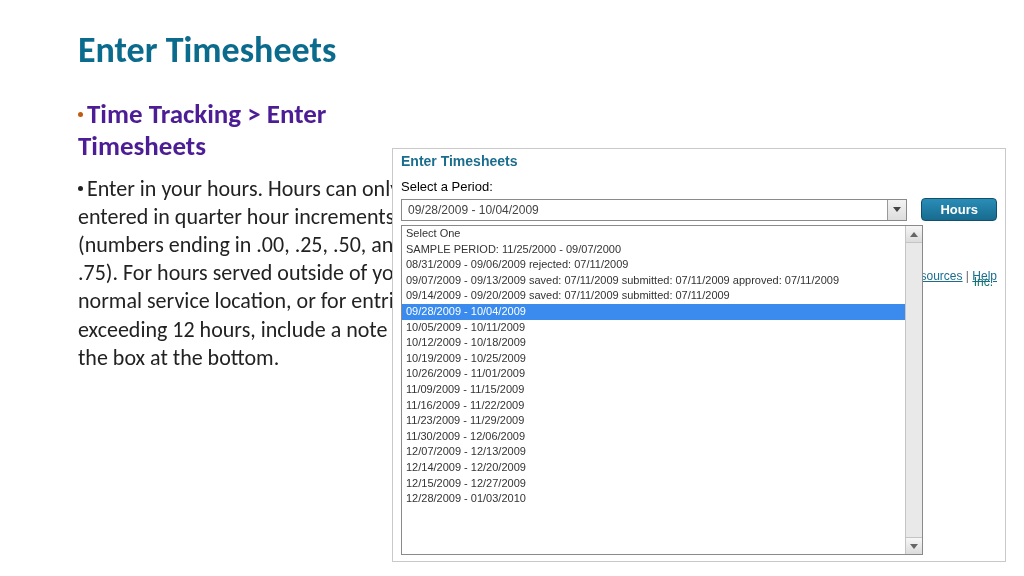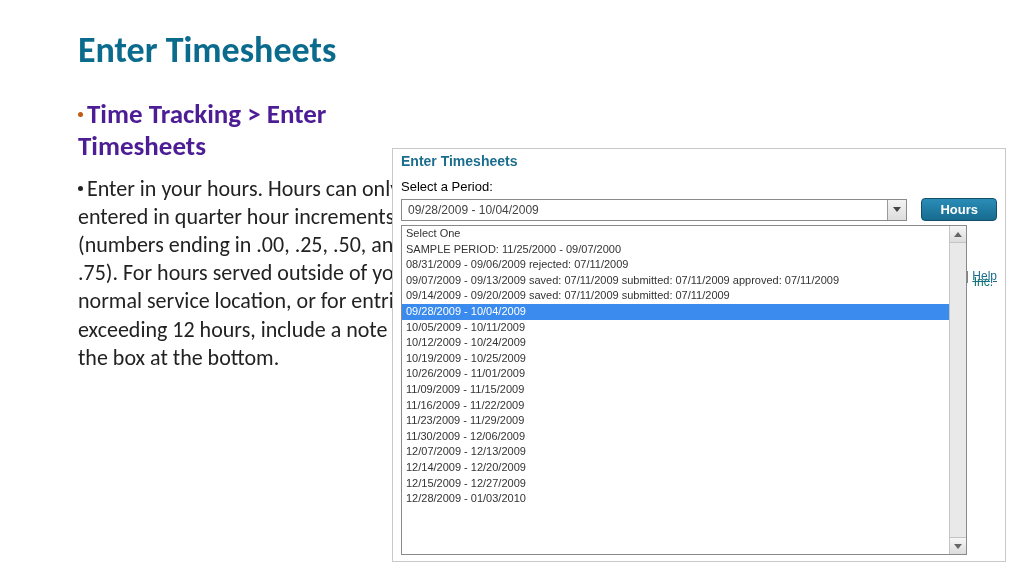--- a/index.html
+++ b/index.html
@@ -127,21 +127,21 @@
     font-size: 13px;
     font-weight: 700;
     border: 1px solid #10506b;
     border-radius: 4px;
     padding: 3px 18px;
   }
   .ss-dropdown {
     position: absolute;
     left: 8px;
     top: 76px;
-    width: 566px;
+    width: 522px;
     border: 1px solid #8a8a8a;
     background: #fff;
     box-sizing: border-box;
   }
   .ss-drop-inner {
     position: relative;
     height: 328px;
     overflow: hidden;
   }
   .ss-scrollbar {
@@ -262,21 +262,21 @@
           <div class="ss-scroll-arrow down"></div>
         </div>
         <div id="options-container">
             <div class="ss-option">Select One</div>
             <div class="ss-option">SAMPLE PERIOD: 11/25/2000 - 09/07/2000</div>
             <div class="ss-option">08/31/2009 - 09/06/2009 rejected: 07/11/2009</div>
             <div class="ss-option">09/07/2009 - 09/13/2009 saved: 07/11/2009 submitted: 07/11/2009 approved: 07/11/2009</div>
             <div class="ss-option">09/14/2009 - 09/20/2009 saved: 07/11/2009 submitted: 07/11/2009</div>
             <div class="ss-option selected">09/28/2009 - 10/04/2009</div>
             <div class="ss-option">10/05/2009 - 10/11/2009</div>
-            <div class="ss-option">10/12/2009 - 10/24/2009</div>
+            <div class="ss-option">10/12/2009 - 10/18/2009</div>
             <div class="ss-option">10/19/2009 - 10/25/2009</div>
             <div class="ss-option">10/26/2009 - 11/01/2009</div>
             <div class="ss-option">11/09/2009 - 11/15/2009</div>
             <div class="ss-option">11/16/2009 - 11/22/2009</div>
             <div class="ss-option">11/23/2009 - 11/29/2009</div>
             <div class="ss-option">11/30/2009 - 12/06/2009</div>
             <div class="ss-option">12/07/2009 - 12/13/2009</div>
             <div class="ss-option">12/14/2009 - 12/20/2009</div>
             <div class="ss-option">12/15/2009 - 12/27/2009</div>
             <div class="ss-option">12/28/2009 - 01/03/2010</div>

